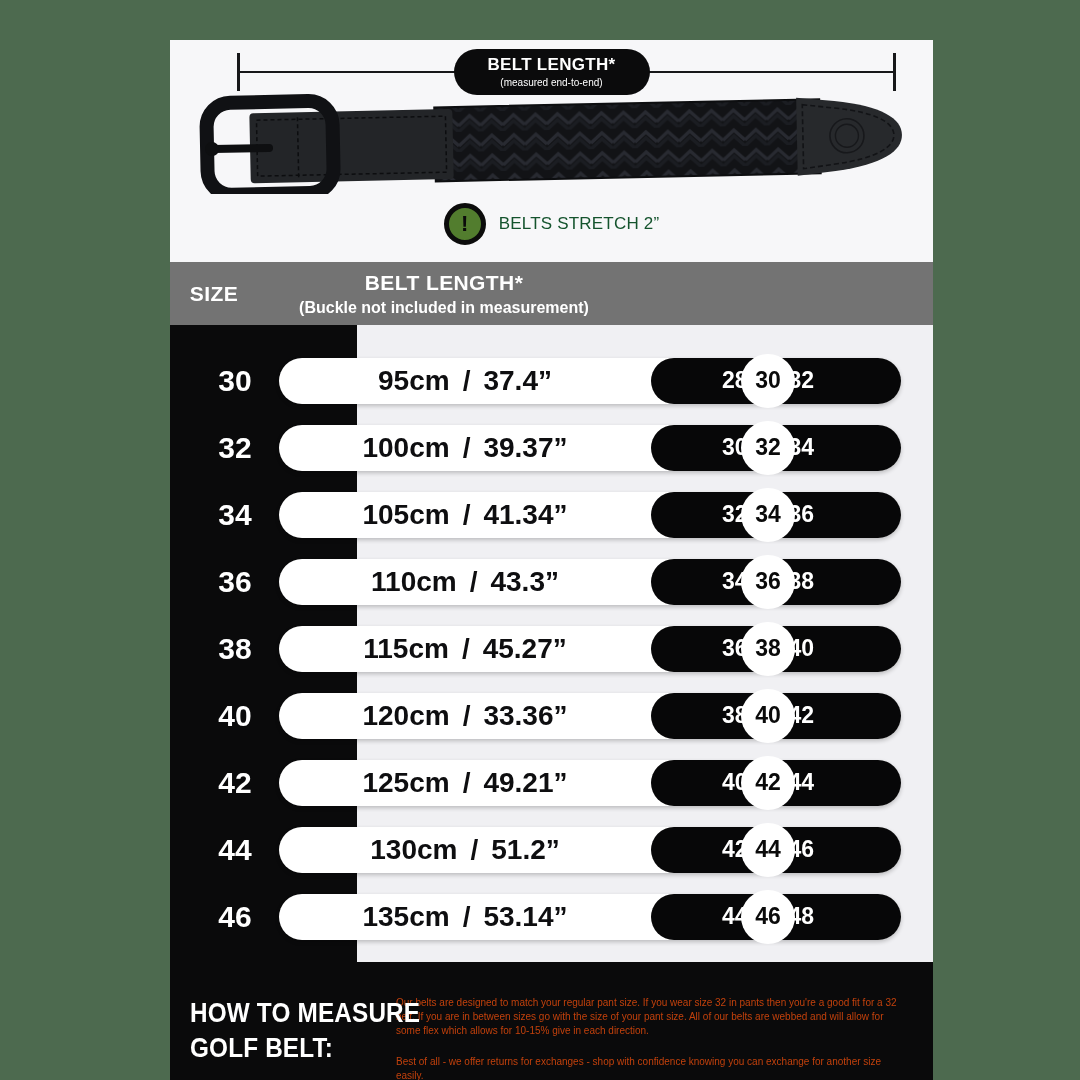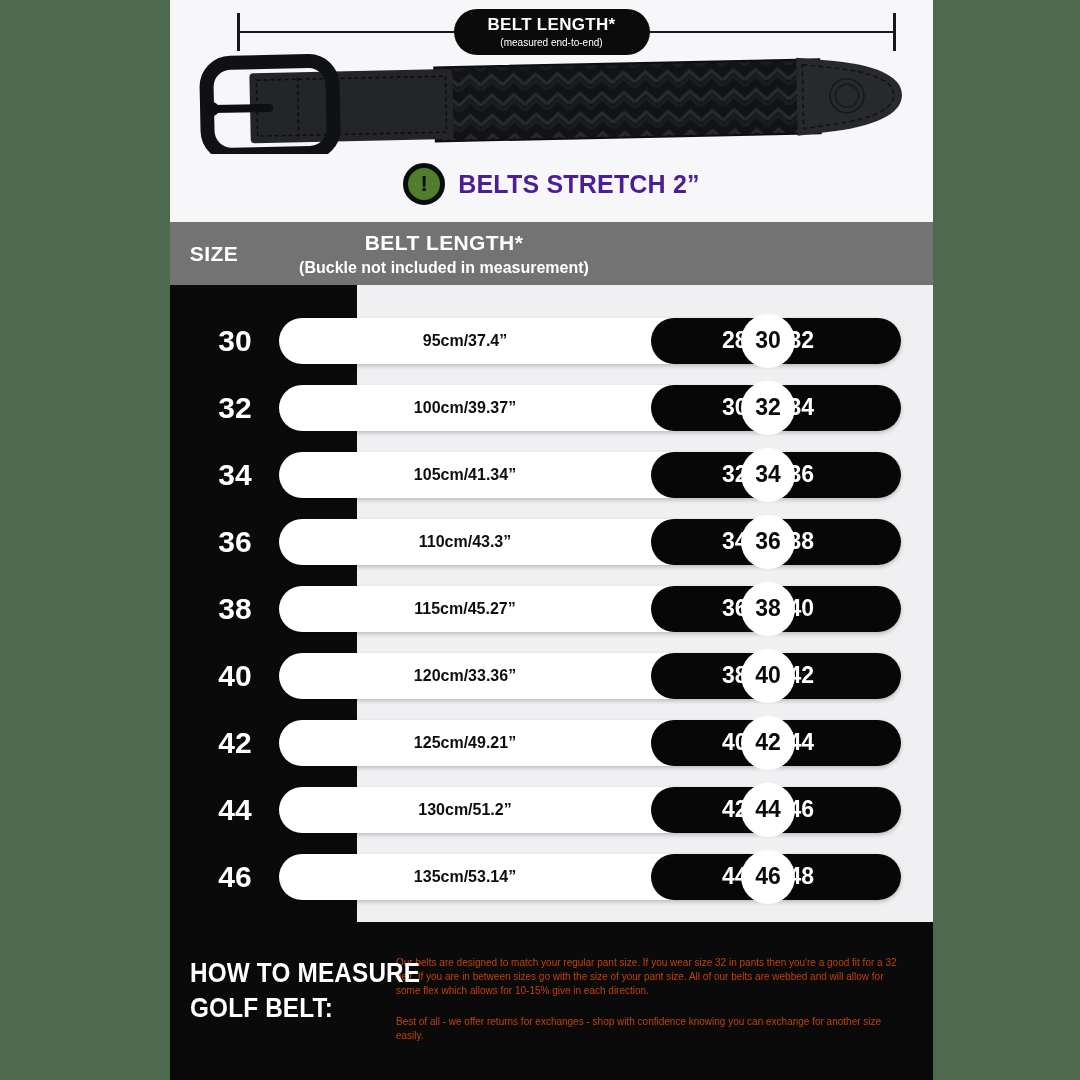--- a/index.html
+++ b/index.html
@@ -1,21 +1,21 @@
 <!DOCTYPE html>
 <html><head>
 <meta charset="utf-8">
 <style>
   html,body{margin:0;padding:0;}
   body{
     width:1080px;height:1080px;overflow:hidden;
     font-family:"Liberation Sans","DejaVu Sans",sans-serif;
     background:#4d6a4f;
   }
-  .canvas{position:relative;width:1080px;height:841px;background:#4d6a4f;}
+  .canvas{position:relative;width:1080px;height:841px;background:#4d6a4f;margin-top:40px;}
   .card{position:absolute;left:170px;top:0;width:763px;height:1080px;display:flex;flex-direction:column;}
 
   
   .top-section{position:relative;height:222px;background:#f7f7f9;}
   .measure-line{position:absolute;left:68px;width:658px;top:31px;height:2px;background:#17181a;}
   .measure-tick{position:absolute;top:13px;width:3px;height:38px;background:#17181a;}
   .measure-tick.left{left:67px;}
   .measure-tick.right{left:723px;}
   .measure-pill{
     position:absolute;left:50%;transform:translateX(-50%);top:9px;
@@ -24,43 +24,43 @@
   }
   .measure-pill .t1{font-size:17px;font-weight:700;letter-spacing:.3px;line-height:1.1;}
   .measure-pill .t2{font-size:10px;font-weight:400;margin-top:2px;}
   .belt-wrap{position:absolute;left:25px;top:50px;width:710px;height:104px;}
   .stretch-note{position:absolute;left:0;right:0;top:161px;height:46px;display:flex;align-items:center;justify-content:center;gap:13px;}
   .stretch-icon{
     width:32px;height:32px;border-radius:50%;background:#527d2e;border:5px solid #0c0c0c;
     display:flex;align-items:center;justify-content:center;
     color:#0b0b0b;font-size:22px;font-weight:700;line-height:1;
   }
-  .stretch-text{font-size:25px;font-weight:700;color:#4c1d95;letter-spacing:.2px;}
+  .stretch-text{font-size:17px;font-weight:400;color:#14532d;letter-spacing:.2px;}
 
   
   .table-header{height:63px;background:#737373;display:flex;align-items:center;color:#fff;}
   .th{display:flex;flex-direction:column;align-items:center;justify-content:center;text-align:center;}
   .th .main{font-size:21px;font-weight:700;letter-spacing:.4px;}
   .th .sub{font-size:16px;font-weight:700;margin-top:4px;}
   .th-size{width:88px;}
   .th-length{width:372px;}
   .th-fits{width:250px;}
 
   
   .table-body{position:relative;height:637px;background:#f0f0f3;}
   .table-body::before{content:'';position:absolute;left:0;top:0;bottom:0;width:187px;background:#0a0a0b;}
   .rows{position:relative;padding-top:22px;padding-left:21px;}
   .row{height:67px;display:flex;align-items:center;}
   .size-cell{width:88px;text-align:center;font-size:30px;font-weight:700;color:#fff;}
   .pill{
     width:622px;height:46px;background:#fff;border-radius:23px;display:flex;
     box-shadow:0 2px 4px rgba(0,0,0,.22);
   }
-  .len-part{flex:1;display:flex;align-items:center;justify-content:center;
-    font-size:16px;font-weight:700;color:#0e0e10;}
+  .len-part{flex:1;display:flex;align-items:center;justify-content:center;gap:13px;
+    font-size:28px;font-weight:700;color:#0e0e10;}
   .fit-part{position:relative;width:250px;height:46px;background:#070708;border-radius:23px;
     display:flex;align-items:center;justify-content:center;
     font-size:23px;font-weight:700;color:#fff;}
   .fit-inner{display:flex;align-items:center;transform:translateX(-8px);}
   .fit-mid-wrap{position:relative;display:flex;align-items:center;justify-content:center;}
   .mid-circle{position:absolute;left:50%;top:50%;transform:translate(-50%,-50%);
     width:54px;height:54px;border-radius:50%;background:#fff;}
   .fit-mid{position:relative;color:#0a0a0a;}
   .fit-dash,.fit-low,.fit-high{position:relative;}
 

